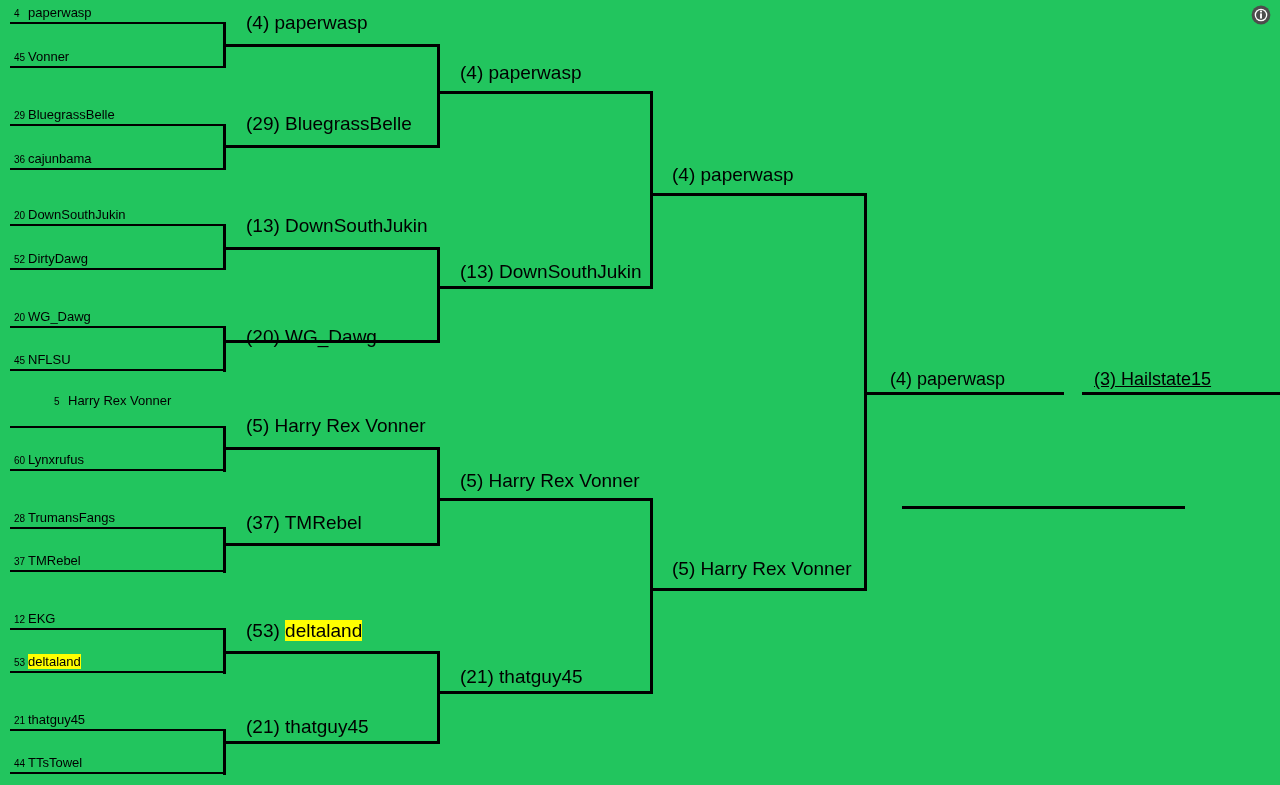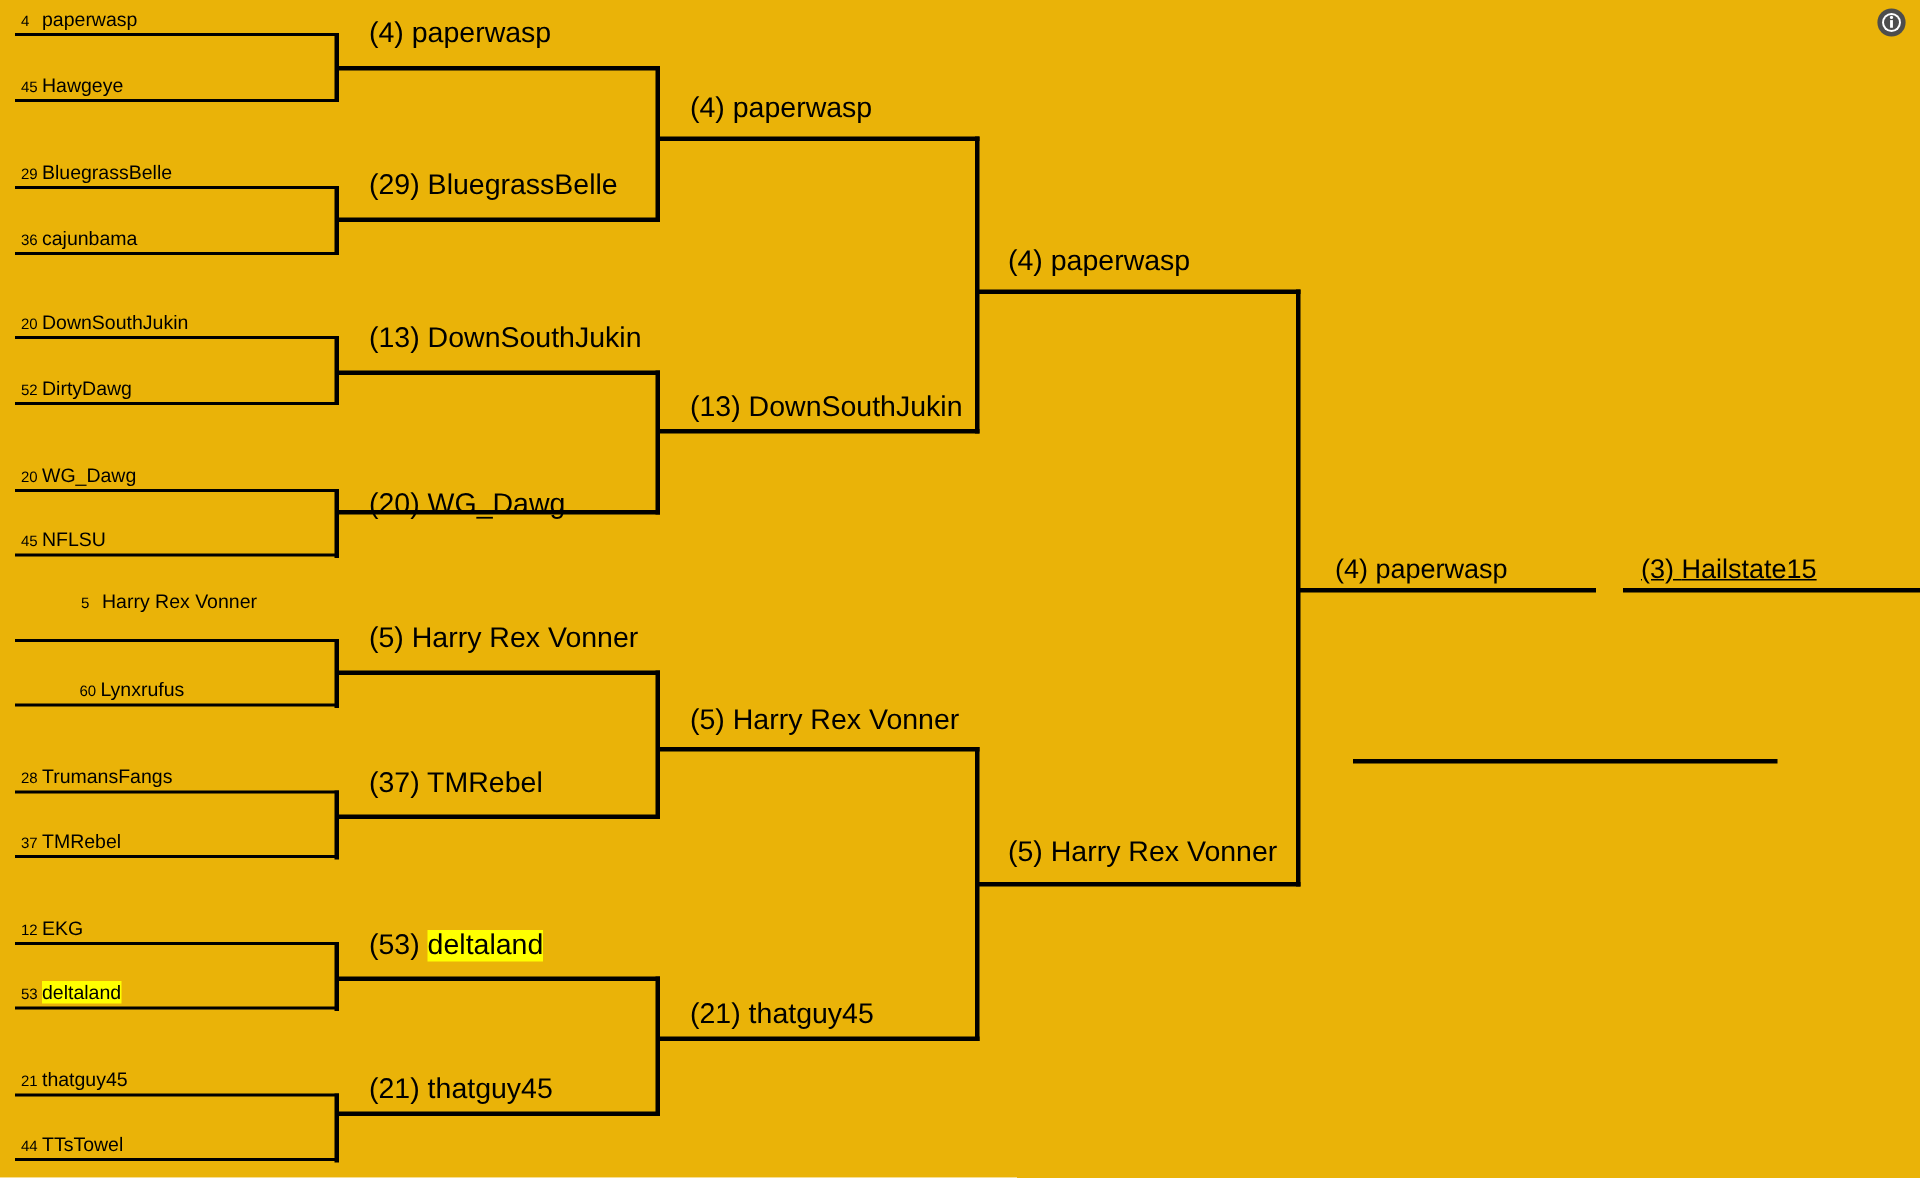--- a/index.html
+++ b/index.html
@@ -8,21 +8,21 @@
     background: #ffffff;
   }
   body {
     font-family: "Liberation Sans", sans-serif;
     color: #000000;
   }
   #bracket-page {
     position: relative;
     width: 1280px;
     height: 785px;
-    background: #eab308;
+    background: #22c55e;
     overflow: hidden;
   }
 
   
   .hline {
     position: absolute;
     background: #000000;
     height: 3px;
   }
   .hline.thin { height: 2px; }
@@ -91,21 +91,21 @@
       <rect x="10.05" y="9.4" width="1.9" height="5.1" fill="#ffffff"></rect>
     </svg>
   </div>
 
   <div class="seed-row" style="left:14px; top:6px;">
     <span class="seed-num">4</span><span class="seed-name">paperwasp</span>
   </div>
   <div class="hline thin" style="left:10px; top:22px; width:216px;"></div>
 
   <div class="seed-row" style="left:14px; top:50px;">
-    <span class="seed-num">45</span><span class="seed-name">Hawgeye</span>
+    <span class="seed-num">45</span><span class="seed-name">Vonner</span>
   </div>
   <div class="hline thin" style="left:10px; top:66px; width:216px;"></div>
   <div class="vline" style="left:223px; top:22px; height:46px;"></div>
 
   <div class="seed-row" style="left:14px; top:108px;">
     <span class="seed-num">29</span><span class="seed-name">BluegrassBelle</span>
   </div>
   <div class="hline thin" style="left:10px; top:124px; width:216px;"></div>
 
   <div class="seed-row" style="left:14px; top:152px;">
@@ -134,21 +134,21 @@
     <span class="seed-num">45</span><span class="seed-name">NFLSU</span>
   </div>
   <div class="hline thin" style="left:10px; top:369px; width:216px;"></div>
   <div class="vline" style="left:223px; top:326px; height:46px;"></div>
 
   <div class="seed-row" style="left:14px; top:394px;margin-left:40px;">
     <span class="seed-num">5</span><span class="seed-name">Harry Rex Vonner</span>
   </div>
   <div class="hline thin" style="left:10px; top:426px; width:216px;"></div>
 
-  <div class="seed-row" style="left:14px; top:453px;margin-left:39px;">
+  <div class="seed-row" style="left:14px; top:453px;">
     <span class="seed-num">60</span><span class="seed-name">Lynxrufus</span>
   </div>
   <div class="hline thin" style="left:10px; top:469px; width:216px;"></div>
   <div class="vline" style="left:223px; top:426px; height:46px;"></div>
 
   <div class="seed-row" style="left:14px; top:511px;">
     <span class="seed-num">28</span><span class="seed-name">TrumansFangs</span>
   </div>
   <div class="hline thin" style="left:10px; top:527px; width:216px;"></div>
 

